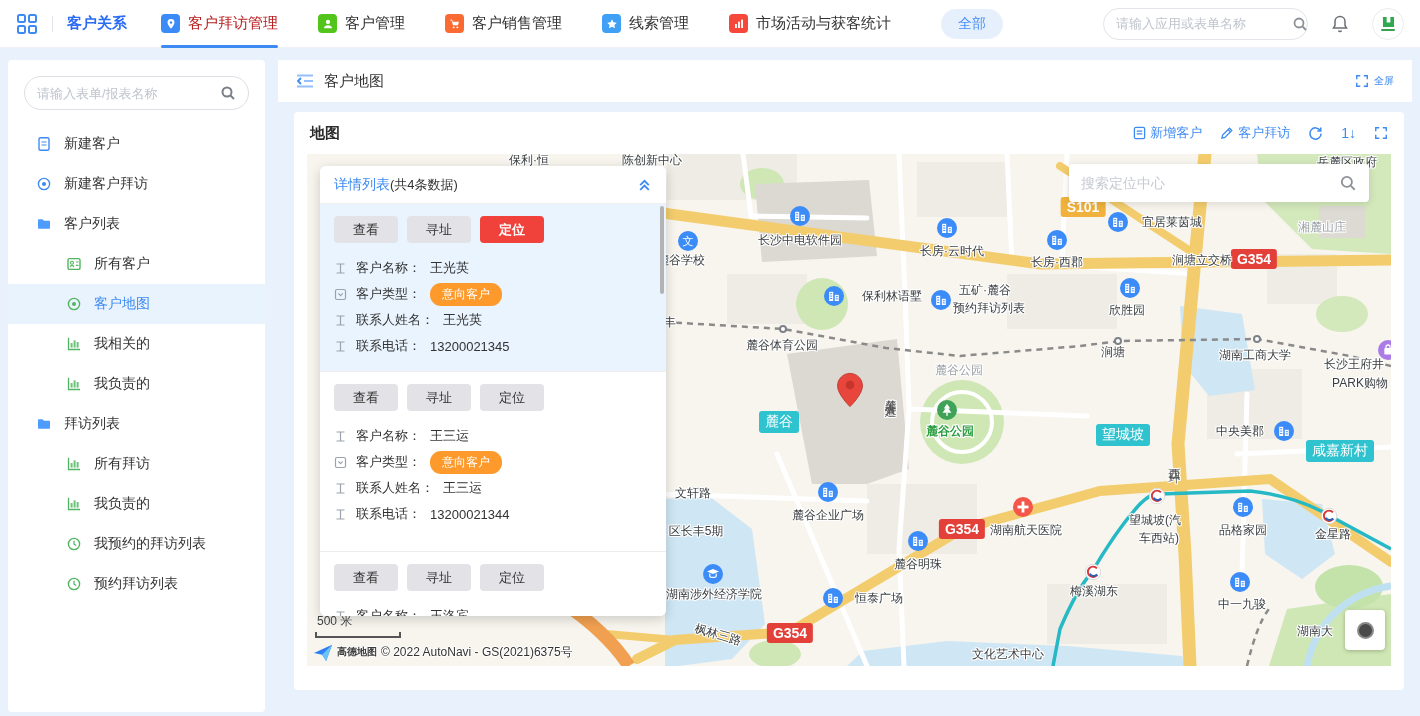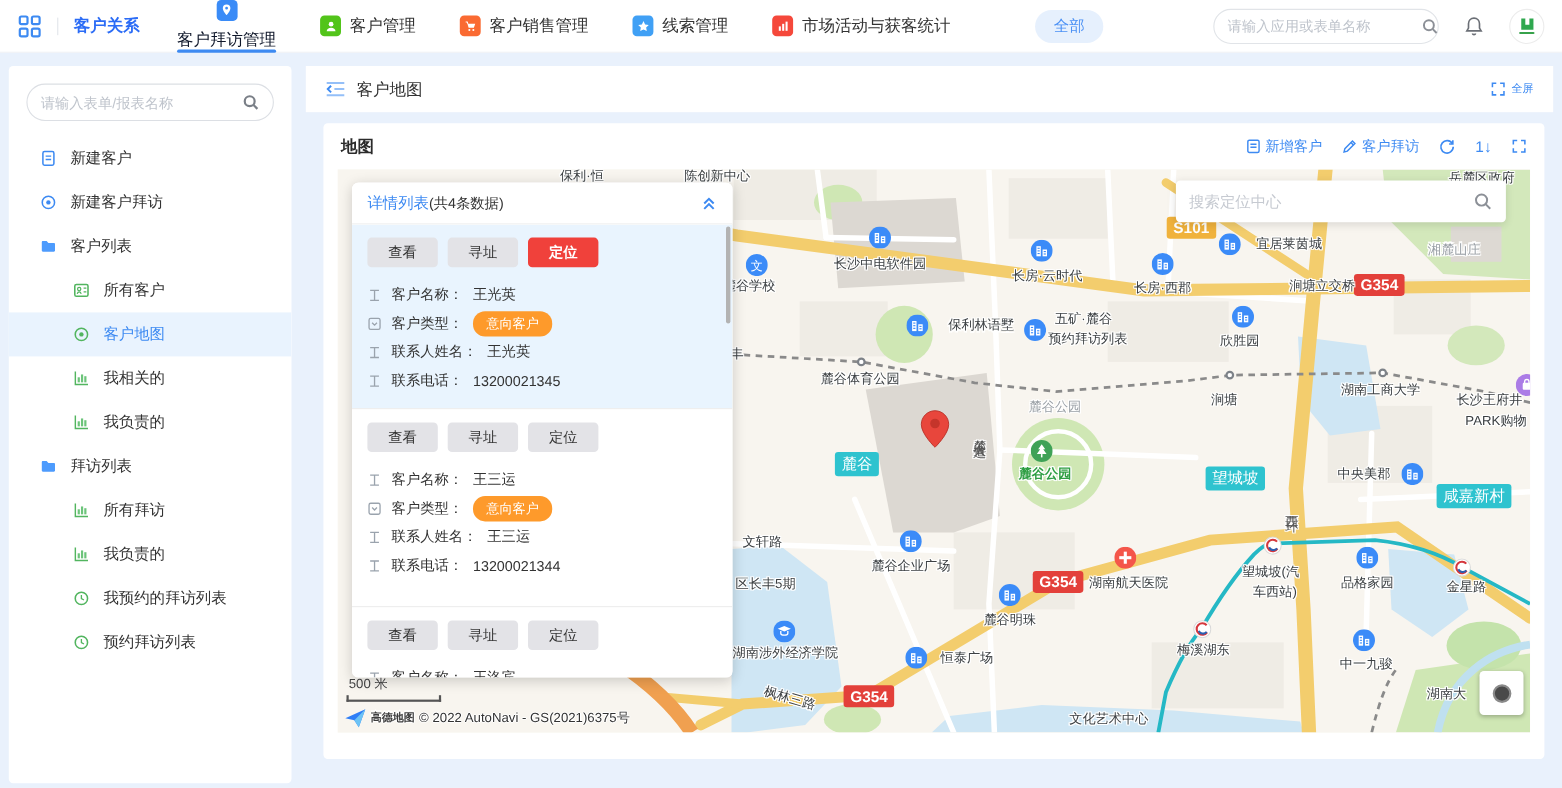--- a/index.html
+++ b/index.html
@@ -7,21 +7,21 @@
     font-family:"Liberation Sans","DejaVu Sans",sans-serif; font-size:14px; color:#333; }
 
   
   .topnav { position:absolute; left:0; top:0; width:1420px; height:48px; background:#fff;
     display:flex; align-items:center; padding:0 16px; border-bottom:1px solid #eef1f5; z-index:100; }
   .nav-divider { width:1px; height:16px; background:#e2e5ea; margin:0 14px; }
   .brand { color:#2b6cf6; font-weight:bold; font-size:15px; }
   .nav-tabs { display:flex; align-items:center; height:48px; margin-left:34px; gap:40px; }
   .tab { display:flex; align-items:center; gap:8px; height:48px; position:relative; cursor:pointer;
     font-size:15px; color:#333; white-space:nowrap; }
-  .tab.active { color:#0f172a;flex-direction:column; }
+  .tab.active { color:#b91c1c; }
   .tab.active::after { content:""; position:absolute; left:0; right:0; bottom:0; height:3px;
     background:#3d8af2; border-radius:2px; }
   .tabicon { width:19px; height:19px; border-radius:4px; display:inline-flex; align-items:center;
     justify-content:center; flex:0 0 auto; }
   .nav-right { margin-left:auto; display:flex; align-items:center; gap:22px; }
   .all-pill { background:#e6f0fd; color:#4a90f5; border-radius:15px; padding:6px 17px; font-size:14px;
     cursor:pointer; margin-right:78px; }
   .nav-search { width:205px; height:32px; border:1px solid #e1e4e8; border-radius:16px; display:flex;
     align-items:center; padding:0 12px; }
   .nav-search input { border:0; outline:0; flex:1; font-size:13px; color:#333; background:transparent; }
@@ -675,21 +675,21 @@
         <div class="mlbl" style="left: 1026px; top: 380px;">金星路</div>
         <div class="mico" style="left: 786px; top: 418px;"><svg width="17" height="17" viewBox="0 0 18 18">
             <circle cx="9" cy="9" r="8.2" fill="#fff" stroke="#d9d9d9" stroke-width="1"></circle>
             <path d="M13.2 5.2A5.5 5.5 0 1 0 13.6 12" stroke="#d5383d" stroke-width="2" fill="none"></path>
             <path d="M5.6 10.6a4.5 4.5 0 0 0 7.6 1" stroke="#2b5fb0" stroke-width="2" fill="none"></path>
           </svg></div>
         <div class="mlbl" style="left: 787px; top: 437px;">梅溪湖东</div>
         <div class="mdot" style="left: 476px; top: 175px;"></div>
         <div class="mlbl" style="left: 475px; top: 191px;">麓谷体育公园</div>
         <div class="mdot" style="left: 811px; top: 187px;"></div>
-        <div class="mlbl" style="left: 806px; top: 210px;">涧塘</div>
+        <div class="mlbl" style="left: 806px; top: 198px;">涧塘</div>
         <div class="mdot" style="left: 950px; top: 185px;"></div>
         <div class="mlbl" style="left: 948px; top: 201px;">湖南工商大学</div>
         <div class="mbadge cyan" style="left: 472px; top: 268px;">麓谷</div>
         <div class="mbadge cyan" style="left: 816px; top: 281px;">望城坡</div>
         <div class="mbadge cyan" style="left: 1033px; top: 297px;">咸嘉新村</div>
         <div class="mbadge red" style="left: 947px; top: 105px;">G354</div>
         <div class="mbadge red" style="left: 655px; top: 375px;">G354</div>
         <div class="mbadge red" style="left: 483px; top: 479px;">G354</div>
         <div class="mbadge yellow" style="left: 776px; top: 53px;">S101</div>
         <div class="mlbl" style="left: 895px; top: 106px;">涧塘立交桥</div>

